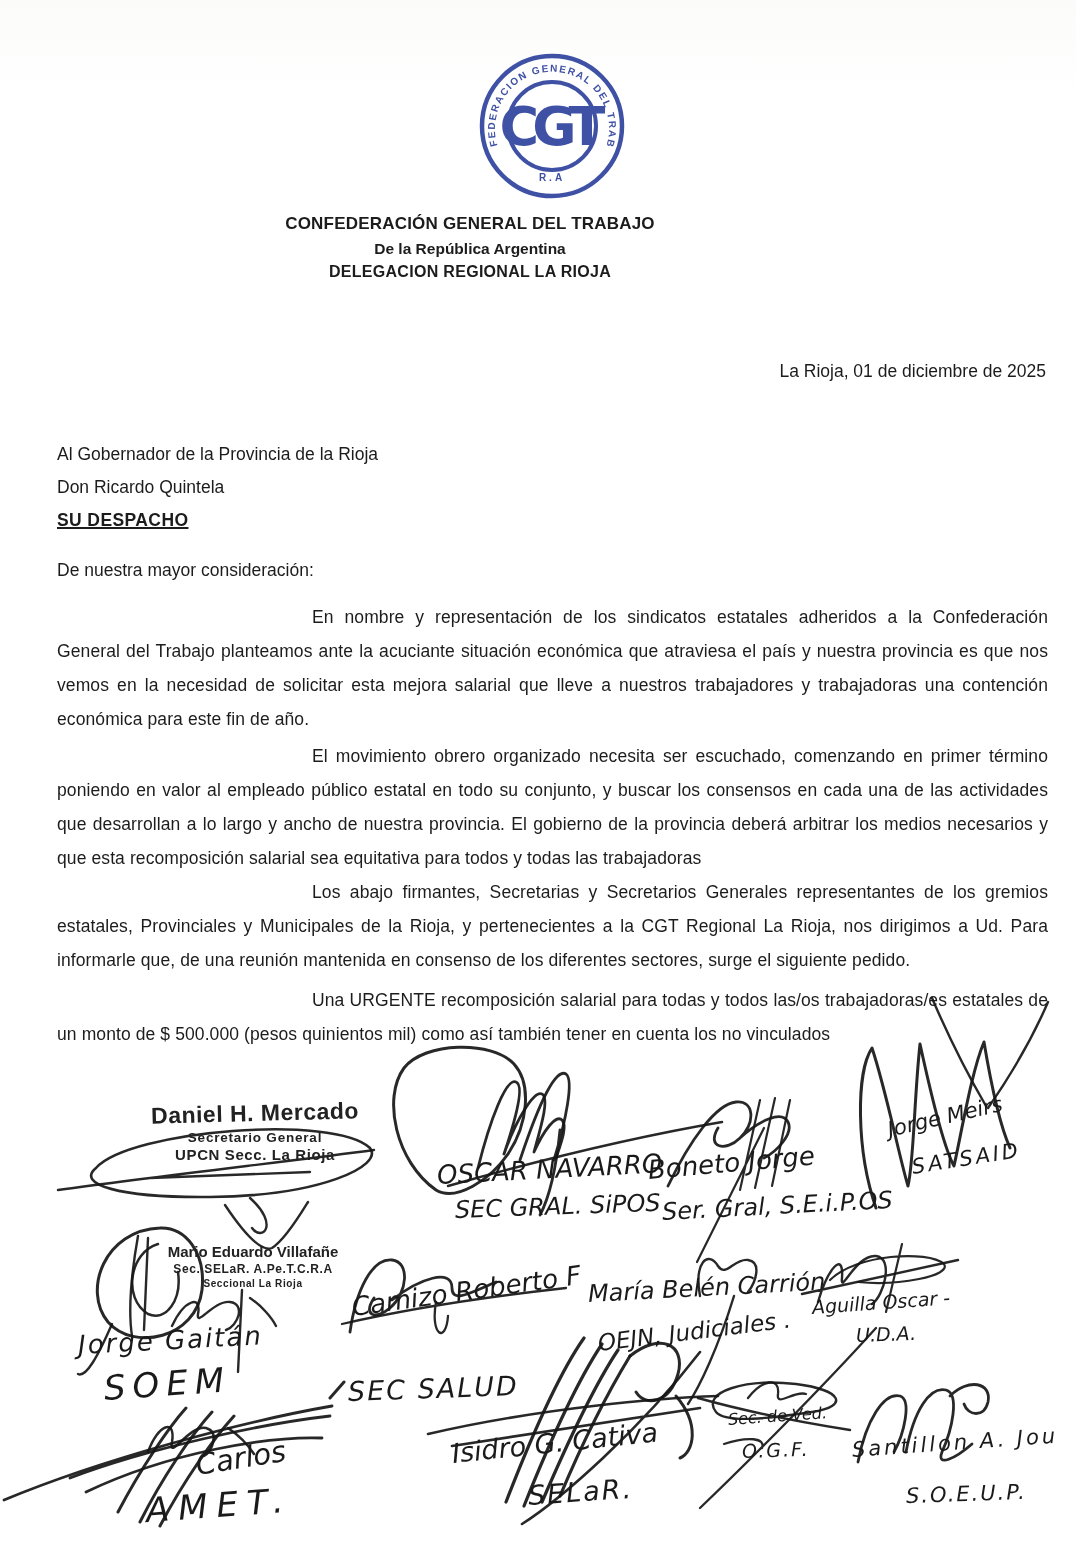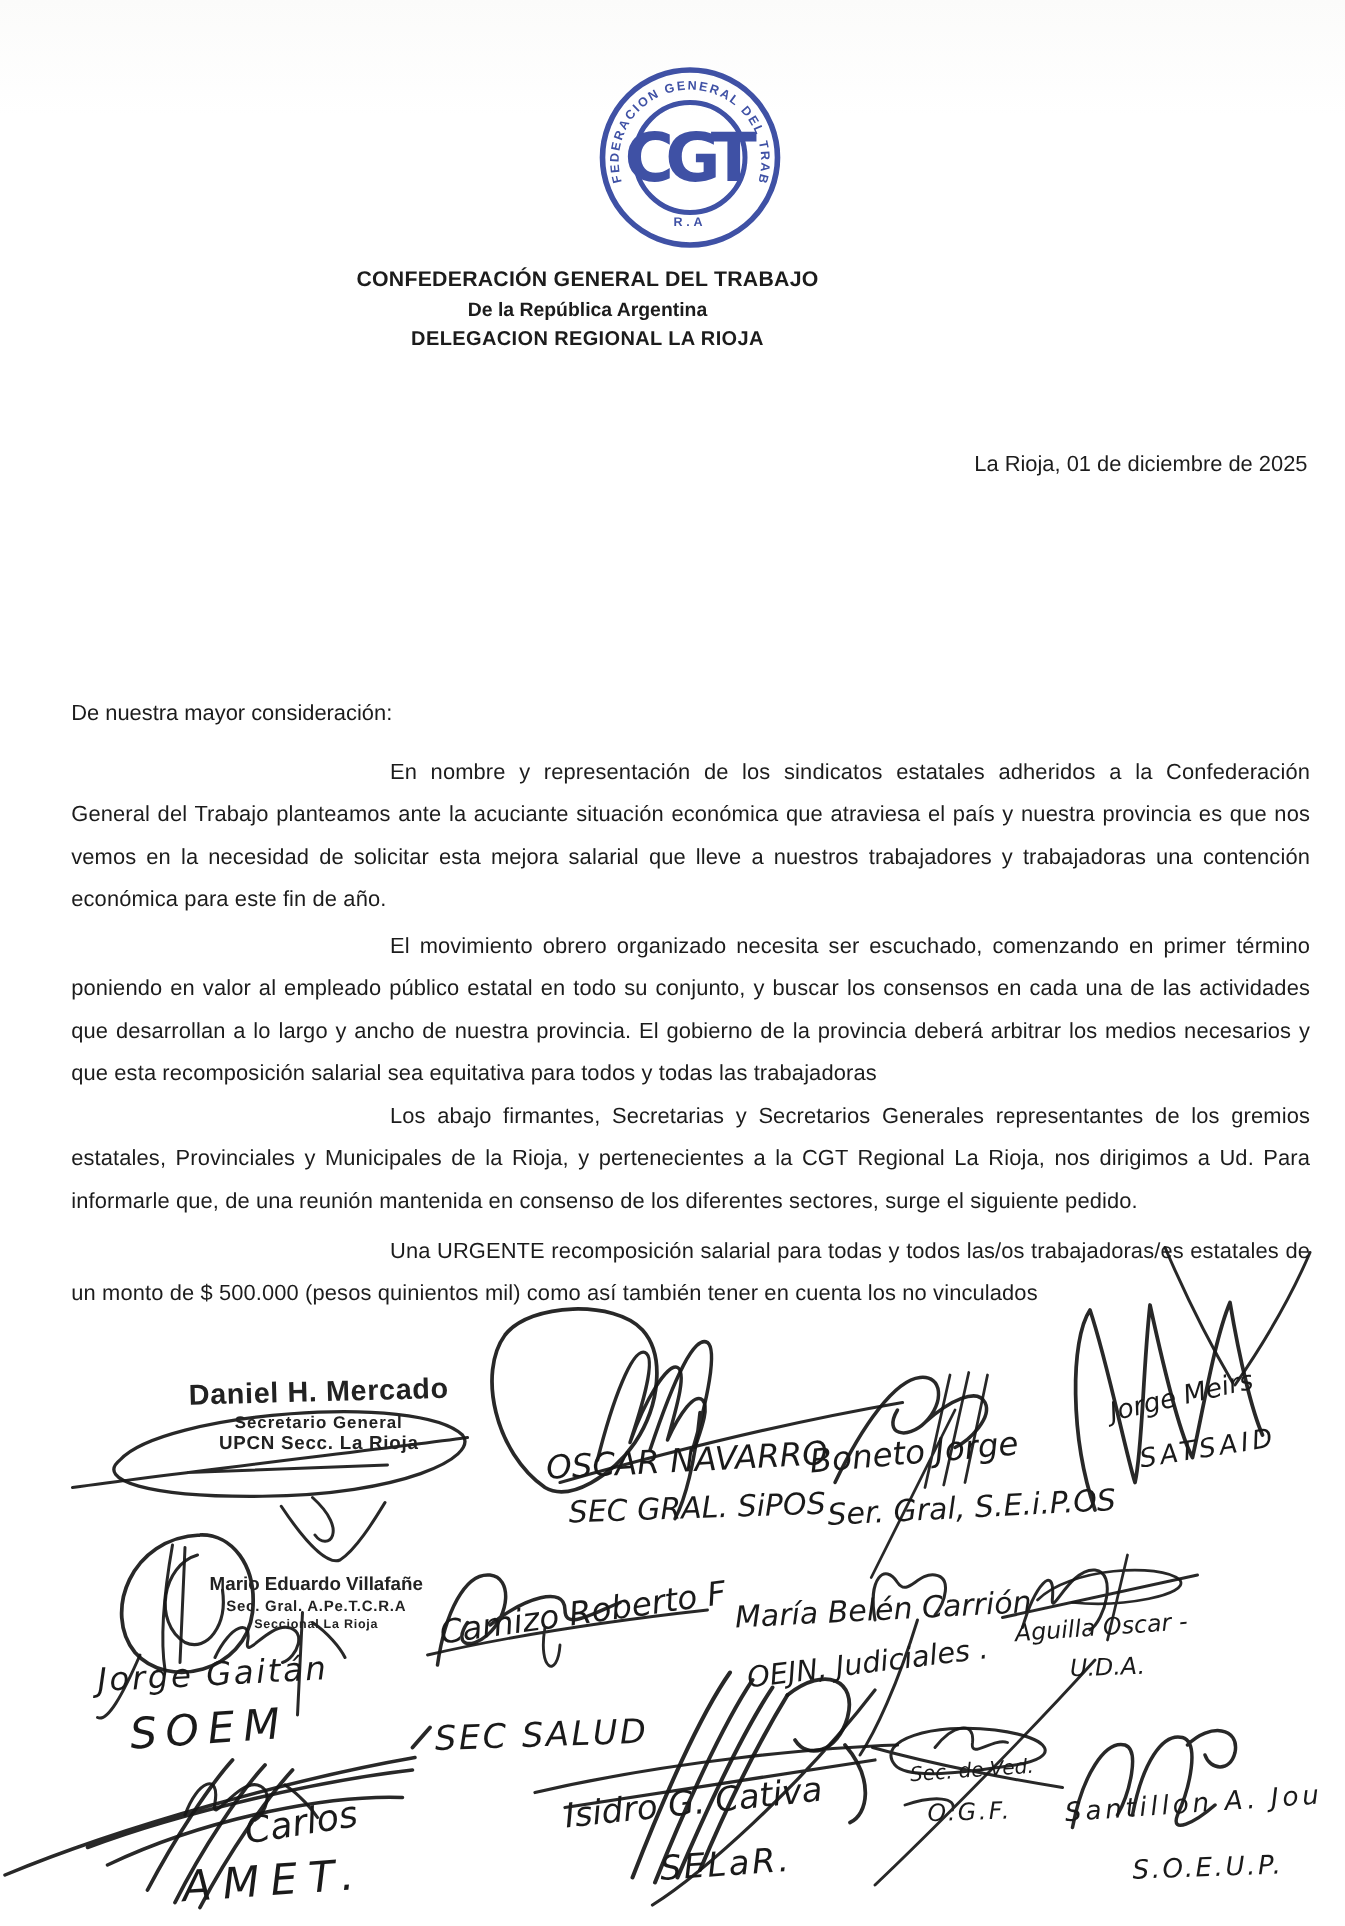--- a/index.html
+++ b/index.html
@@ -41,21 +41,21 @@
   .hw { position:absolute; white-space:nowrap; font-family:"DejaVu Sans",sans-serif;
         font-style:italic; color:#1a1a1a; transform-origin:left center; }
   .stamp { position:absolute; text-align:center; color:#222; }
   .stamp .s-name  { font-weight:bold; }
   .stamp .s-small { font-weight:bold; }
   .stamp1 { left:120px; top:1100px; width:270px; }
   .stamp1 .s-name  { font-size:23px; letter-spacing:.5px; transform:rotate(-1.5deg); }
   .stamp1 .s-small { font-size:13.5px; letter-spacing:.8px; margin-top:3px; }
   .stamp1 .s-org   { font-size:15px; letter-spacing:.6px; margin-top:1px; }
   .stamp2 { left:158px; top:1243px; width:190px; }
-  .stamp2 .s-name  { font-size:15px;margin-top:16px; }
+  .stamp2 .s-name  { font-size:15px; }
   .stamp2 .s-small { font-size:12px; letter-spacing:.6px; margin-top:2px; }
   .stamp2 .s-org   { font-size:10px; letter-spacing:.6px; margin-top:2px; }
 </style>
 </head>
 <body>
 
 <div class="page">
 
   <svg class="logo" viewBox="0 0 148 148" aria-hidden="true">
     <defs>
@@ -69,20 +69,25 @@
   </svg>
 
   <div class="org-header">
     <div class="org-line1">CONFEDERACIÓN GENERAL DEL TRABAJO</div>
     <div class="org-line2">De la República Argentina</div>
     <div class="org-line3">DELEGACION REGIONAL LA RIOJA</div>
   </div>
 
   <div class="date-line">La Rioja, 01 de diciembre de 2025</div>
 
+  <div class="recipient">
+    <div>Al Gobernador de la Provincia de la Rioja</div>
+    <div>Don Ricardo Quintela</div>
+    <div class="despacho">SU DESPACHO</div>
+  </div>
 
   <div class="salutation">De nuestra mayor consideración:</div>
 
   <div class="para p1">En nombre y representación de los sindicatos estatales adheridos a la Confederación General del Trabajo planteamos ante la acuciante situación económica que atraviesa el país y nuestra provincia es que nos vemos en la necesidad de solicitar esta mejora salarial que lleve a nuestros trabajadores y trabajadoras una contención económica para este fin de año.</div>
   <div class="para p2">El movimiento obrero organizado necesita ser escuchado, comenzando en primer término poniendo en valor al empleado público estatal en todo su conjunto, y buscar los consensos en cada una de las actividades que desarrollan a lo largo y ancho de nuestra provincia. El gobierno de la provincia deberá arbitrar los medios necesarios y que esta recomposición salarial sea equitativa para todos y todas las trabajadoras</div>
   <div class="para p3">Los abajo firmantes, Secretarias y Secretarios Generales representantes de los gremios estatales, Provinciales y Municipales de la Rioja, y pertenecientes a la CGT Regional La Rioja, nos dirigimos a Ud. Para informarle que, de una reunión mantenida en consenso de los diferentes sectores, surge el siguiente pedido.</div>
   <div class="para p4">Una URGENTE recomposición salarial para todas y todos las/os trabajadoras/es estatales de un monto de $ 500.000 (pesos quinientos mil) como así también tener en cuenta los no vinculados</div>
 
   <svg class="scribbles" width="1076" height="1541" viewBox="0 0 1076 1541" aria-hidden="true">
 
@@ -129,21 +134,21 @@
     <path d="M858 1462 C866 1420 884 1392 900 1396 C912 1400 904 1434 894 1452 M906 1452 C914 1410 930 1386 946 1390 C960 1394 952 1430 942 1452 C936 1468 956 1458 972 1444 M950 1396 C968 1378 992 1382 988 1402 C984 1418 968 1416 964 1404" stroke-width="2.8"></path>
   </svg>
 
   <div class="stamp stamp1">
     <div class="s-name">Daniel H. Mercado</div>
     <div class="s-small">Secretario General</div>
     <div class="s-small s-org">UPCN Secc. La Rioja</div>
   </div>
   <div class="stamp stamp2">
     <div class="s-name">Mario Eduardo Villafañe</div>
-    <div class="s-small">Sec. Gral. A.Pe.T.C.R.A</div>
+    <div class="s-small">Sec. SELaR. A.Pe.T.C.R.A</div>
     <div class="s-small s-org">Seccional La Rioja</div>
   </div>
 
   <div class="hw" style="left:437px; top:1160px; font-size:26px; transform:rotate(-3deg);">OSCAR NAVARRO</div>
   <div class="hw" style="left:455px; top:1196px; font-size:24px; transform:rotate(-2deg);">SEC GRAL. SiPOS</div>
   <div class="hw" style="left:648px; top:1155px; font-size:26px; transform:rotate(-5deg);">Boneto Jorge</div>
   <div class="hw" style="left:662px; top:1198px; font-size:24px; transform:rotate(-3deg);">Ser. Gral, S.E.i.P.OS</div>
   <div class="hw" style="left:888px; top:1118px; font-size:21px; transform:rotate(-13deg);">Jorge Meirs</div>
   <div class="hw" style="left:912px; top:1155px; font-size:21px; transform:rotate(-9deg); letter-spacing:3px;">SATSAID</div>
   <div class="hw" style="left:352px; top:1292px; font-size:26px; transform:rotate(-8deg);">Camizo Roberto F</div>

